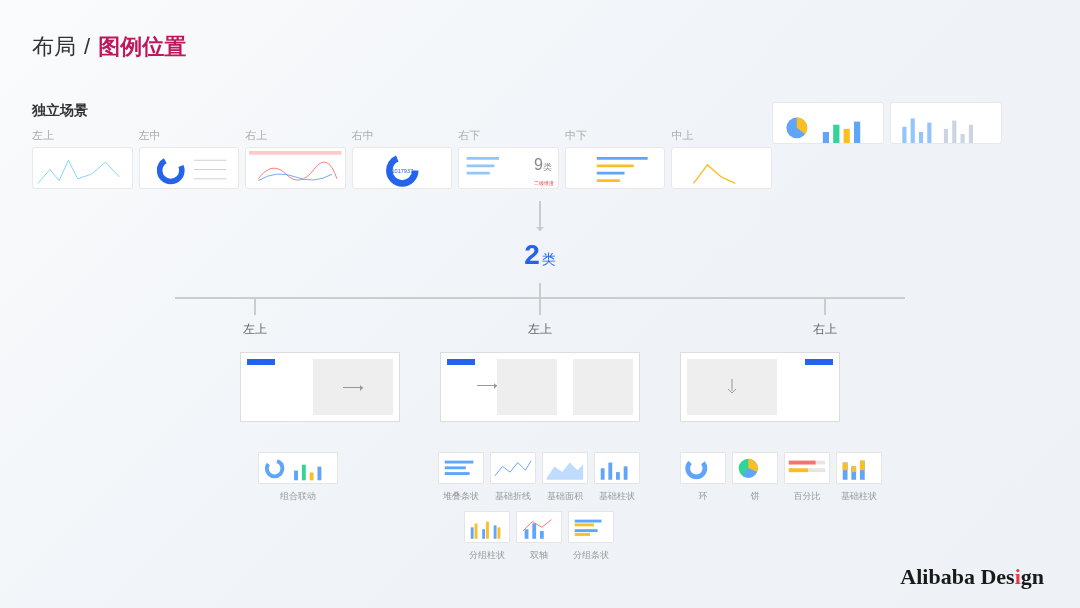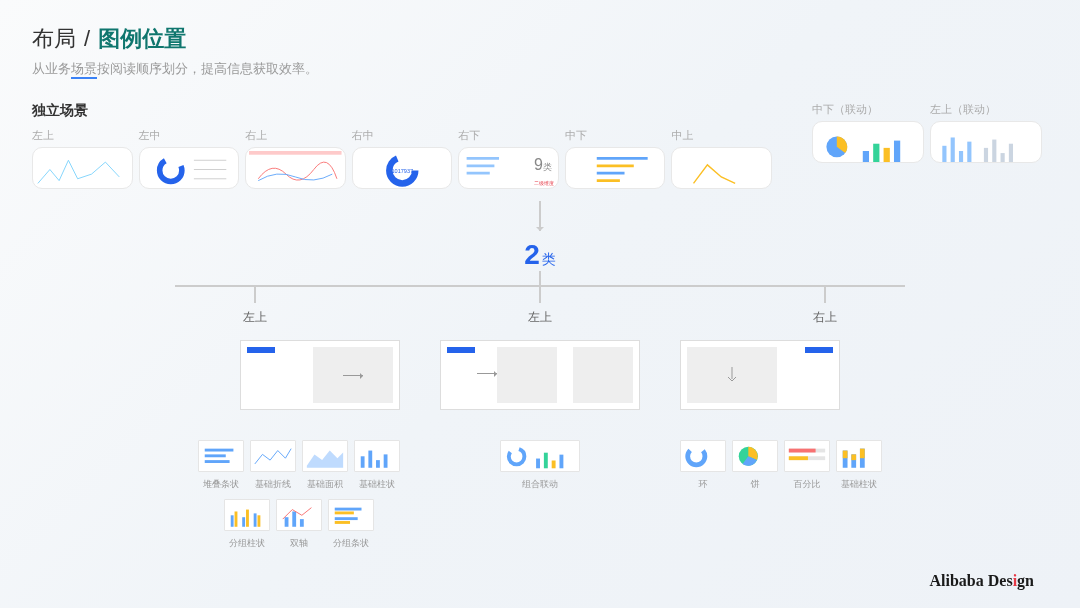--- a/index.html
+++ b/index.html
@@ -1,67 +1,64 @@
 <!DOCTYPE html>
 <html><head>
 <meta charset="utf-8">
 <style>
 *{box-sizing:border-box;margin:0;padding:0}
 body{width:1080px;height:608px;background:linear-gradient(135deg,#fafbfc 0%,#f0f4f8 50%,#eef2f7 100%);font-family:-apple-system,"PingFang SC","Microsoft YaHei",sans-serif;position:relative;overflow:hidden}
-.container{padding:24px 32px}
+.container{padding:32px 32px}
 .header{margin-bottom:8px}
 .title-row{display:flex;align-items:baseline;gap:8px;font-size:22px;font-weight:400;color:#333}
-.title-bold{font-weight:700;color:#0f766e}
+.title-bold{font-weight:700;color:#be185d}
 .subtitle{font-size:13px;color:#999;margin-top:6px}
 .subtitle-underline{border-bottom:2px solid #3b82f6;padding-bottom:1px}
-.sections{display:flex;gap:40px;margin-top:24px}
+.sections{display:flex;margin-top:40px}
 .section-left{flex:0 0 740px}
 .section-right{flex:0 0 230px}
 .section-title{font-size:14px;font-weight:600;color:#333;margin-bottom:8px}
 .pos-row{display:flex;gap:6px;margin-bottom:4px}
 .pos-label{font-size:11px;color:#aaa;text-align:left;flex:1}
 .thumbs-row{display:flex;gap:6px}
-.thumb{flex:1;height:42px;background:#fff;border:1px solid #e8e8e8;border-radius:10px;position:relative;overflow:hidden}
+.thumb{flex:1;height:42px;background:#fff;border:1px solid #e8e8e8;border-radius:3px;position:relative;overflow:hidden}
 .thumb-inner{position:absolute;inset:3px}
 .arrow-down{width:2px;height:30px;background:#ccc;margin:12px auto 4px;position:relative}
 .arrow-down::after{content:"";position:absolute;bottom:-4px;left:-3px;border:4px solid transparent;border-top-color:#ccc}
-.center-num{text-align:center;font-size:28px;font-weight:700;color:#2563eb;margin:8px 0 0}
+.center-num{text-align:center;font-size:28px;font-weight:700;color:#2563eb;margin:8px 0 12px}
 .center-num .sub{font-size:14px;color:#2563eb;font-weight:400;margin-left:2px}
 .tree-line-h{height:2px;background:#ccc;margin:0 auto;width:730px;position:relative}
 .tree-branches{display:flex;justify-content:space-between;width:730px;margin:0 auto}
 .branch-v{width:2px;height:16px;background:#ccc}
 .branch-label{font-size:12px;color:#666;text-align:center;margin-top:6px}
 .wireframes{display:flex;gap:40px;margin:14px auto 0;justify-content:center}
 .wireframe{width:160px;height:70px;background:#fff;border:1px solid #ddd;position:relative;padding:6px}
 .wf-legend{position:absolute;width:28px;height:6px;background:#2563eb}
 .wf-box{position:absolute;background:#eee;display:flex;align-items:center;justify-content:center}
 .wf-arrow{width:20px;height:1px;background:#999;position:relative}
 .wf-arrow::after{content:"";position:absolute;right:-3px;top:-2px;border:3px solid transparent;border-left-color:#999}
 .bottom-groups{display:flex;gap:40px;margin:30px auto 0;justify-content:center}
 .bgroup{display:flex;flex-direction:column;align-items:center}
 .mini-row{display:flex;gap:6px;margin-bottom:6px}
 .mini{width:46px;height:32px;background:#fff;border:1px solid #e5e5e5;border-radius:1px;position:relative;overflow:hidden}
 .mini-label{font-size:9px;color:#999;text-align:center;width:46px}
 .mini-labels{display:flex;gap:6px;margin-bottom:8px}
-.brand{position:absolute;bottom:18px;right:46px;font-size:16px;font-weight:600;color:#1a1a1a;font-family:Georgia,serif}
+.brand{position:absolute;bottom:18px;right:36px;font-size:22px;font-weight:600;color:#1a1a1a;font-family:Georgia,serif}
 .brand .accent{color:#e63946}
 svg{display:block}
 </style>
 </head>
 <body>
 
 <div class="container">
   <div class="header">
     <div class="title-row">
       <span>布局</span>
       <span>/</span>
       <span class="title-bold">图例位置</span>
-    </div>
-    <div class="subtitle">
-      <span>从业务</span><span class="subtitle-underline">场景</span><span>按阅读顺序划分，提高信息获取效率。</span>
     </div>
   </div>
 
   <div class="sections">
     <div class="section-left">
       <div class="section-title">独立场景</div>
       <div class="pos-row">
         <div class="pos-label">左上</div>
         <div class="pos-label">左中</div>
         <div class="pos-label">右上</div>
@@ -116,24 +113,20 @@
           </div>
         <div class="thumb">
             <svg class="thumb-inner" viewBox="0 0 100 42">
               <path d="M20,35 L35,15 L50,28 L65,35" fill="none" stroke="#fbbf24" stroke-width="1.5"></path>
             </svg>
           </div>
       </div>
     </div>
 
     <div class="section-right">
-      <div class="pos-row">
-        <div class="pos-label">中下（联动）</div>
-        <div class="pos-label">左上（联动）</div>
-      </div>
       <div class="thumbs-row">
         <div class="thumb">
             <svg class="thumb-inner" viewBox="0 0 100 42">
               <circle cx="20" cy="21" r="10" fill="#60a5fa"></circle>
               <path d="M20,21 L20,11 A10,10 0 0,1 28,27 Z" fill="#fbbf24"></path>
               <rect x="45" y="25" width="6" height="12" fill="#60a5fa"></rect>
               <rect x="55" y="18" width="6" height="19" fill="#34d399"></rect>
               <rect x="65" y="22" width="6" height="15" fill="#fbbf24"></rect>
               <rect x="75" y="15" width="6" height="22" fill="#60a5fa"></rect>
             </svg>
@@ -194,89 +187,20 @@
         <svg width="20" height="20">
             <line x1="10" y1="2" x2="10" y2="14" stroke="#999"></line>
             <polyline points="6,12 10,16 14,12" fill="none" stroke="#999"></polyline>
           </svg>
       </div>
       <div class="wf-legend" style="top:6px;right:6px"></div>
     </div>
   </div>
 
   <div class="bottom-groups">
-
-    <div class="bgroup">
-      <div class="mini-row">
-        <div class="mini">
-            <svg viewBox="0 0 46 32">
-              <rect x="6" y="8" width="30" height="3" fill="#60a5fa"></rect>
-              <rect x="6" y="14" width="22" height="3" fill="#60a5fa"></rect>
-              <rect x="6" y="20" width="26" height="3" fill="#60a5fa"></rect>
-            </svg>
-          </div>
-        <div class="mini">
-            <svg viewBox="0 0 46 32">
-              <polyline points="4,24 12,14 20,20 28,10 36,18 42,8" fill="none" stroke="#60a5fa"></polyline>
-            </svg>
-          </div>
-        <div class="mini">
-            <svg viewBox="0 0 46 32">
-              <path d="M4,26 L12,14 L20,20 L28,10 L36,18 L42,12 L42,28 L4,28 Z" fill="#bfdbfe"></path>
-            </svg>
-          </div>
-        <div class="mini">
-            <svg viewBox="0 0 46 32">
-              <rect x="6" y="16" width="4" height="12" fill="#60a5fa"></rect>
-              <rect x="14" y="10" width="4" height="18" fill="#60a5fa"></rect>
-              <rect x="22" y="20" width="4" height="8" fill="#60a5fa"></rect>
-              <rect x="30" y="14" width="4" height="14" fill="#60a5fa"></rect>
-            </svg>
-          </div>
-      </div>
-      <div class="mini-labels">
-        <div class="mini-label">堆叠条状</div>
-        <div class="mini-label">基础折线</div>
-        <div class="mini-label">基础面积</div>
-        <div class="mini-label">基础柱状</div>
-      </div>
-      <div class="mini-row">
-        <div class="mini">
-            <svg viewBox="0 0 46 32">
-              <rect x="6" y="16" width="3" height="12" fill="#60a5fa"></rect>
-              <rect x="10" y="12" width="3" height="16" fill="#fbbf24"></rect>
-              <rect x="18" y="18" width="3" height="10" fill="#60a5fa"></rect>
-              <rect x="22" y="10" width="3" height="18" fill="#fbbf24"></rect>
-              <rect x="30" y="14" width="3" height="14" fill="#60a5fa"></rect>
-              <rect x="34" y="16" width="3" height="12" fill="#fbbf24"></rect>
-            </svg>
-          </div>
-        <div class="mini">
-            <svg viewBox="0 0 46 32">
-              <rect x="8" y="18" width="4" height="10" fill="#60a5fa"></rect>
-              <rect x="16" y="12" width="4" height="16" fill="#60a5fa"></rect>
-              <rect x="24" y="20" width="4" height="8" fill="#60a5fa"></rect>
-              <polyline points="6,20 16,10 26,16 36,8" fill="none" stroke="#f87171"></polyline>
-            </svg>
-          </div>
-        <div class="mini">
-            <svg viewBox="0 0 46 32">
-              <rect x="6" y="8" width="28" height="3" fill="#60a5fa"></rect>
-              <rect x="6" y="12" width="20" height="3" fill="#fbbf24"></rect>
-              <rect x="6" y="18" width="24" height="3" fill="#60a5fa"></rect>
-              <rect x="6" y="22" width="16" height="3" fill="#fbbf24"></rect>
-            </svg>
-          </div>
-      </div>
-      <div class="mini-labels">
-        <div class="mini-label">分组柱状</div>
-        <div class="mini-label">双轴</div>
-        <div class="mini-label">分组条状</div>
-      </div>
-    </div>
 
     <div class="bgroup" style="margin:0 60px">
       <div class="mini-row">
         <div class="mini" style="width:80px">
             <svg viewBox="0 0 80 32">
               <circle cx="16" cy="16" r="8" fill="none" stroke="#60a5fa" stroke-width="4" stroke-dasharray="30 10"></circle>
               <rect x="36" y="18" width="4" height="10" fill="#60a5fa"></rect>
               <rect x="44" y="12" width="4" height="16" fill="#34d399"></rect>
               <rect x="52" y="20" width="4" height="8" fill="#fbbf24"></rect>
               <rect x="60" y="14" width="4" height="14" fill="#60a5fa"></rect>
@@ -285,20 +209,89 @@
       </div>
       <div class="mini-labels">
         <div class="mini-label" style="width:80px">组合联动</div>
       </div>
     </div>
 
     <div class="bgroup">
       <div class="mini-row">
         <div class="mini">
             <svg viewBox="0 0 46 32">
+              <rect x="6" y="8" width="30" height="3" fill="#60a5fa"></rect>
+              <rect x="6" y="14" width="22" height="3" fill="#60a5fa"></rect>
+              <rect x="6" y="20" width="26" height="3" fill="#60a5fa"></rect>
+            </svg>
+          </div>
+        <div class="mini">
+            <svg viewBox="0 0 46 32">
+              <polyline points="4,24 12,14 20,20 28,10 36,18 42,8" fill="none" stroke="#60a5fa"></polyline>
+            </svg>
+          </div>
+        <div class="mini">
+            <svg viewBox="0 0 46 32">
+              <path d="M4,26 L12,14 L20,20 L28,10 L36,18 L42,12 L42,28 L4,28 Z" fill="#bfdbfe"></path>
+            </svg>
+          </div>
+        <div class="mini">
+            <svg viewBox="0 0 46 32">
+              <rect x="6" y="16" width="4" height="12" fill="#60a5fa"></rect>
+              <rect x="14" y="10" width="4" height="18" fill="#60a5fa"></rect>
+              <rect x="22" y="20" width="4" height="8" fill="#60a5fa"></rect>
+              <rect x="30" y="14" width="4" height="14" fill="#60a5fa"></rect>
+            </svg>
+          </div>
+      </div>
+      <div class="mini-labels">
+        <div class="mini-label">堆叠条状</div>
+        <div class="mini-label">基础折线</div>
+        <div class="mini-label">基础面积</div>
+        <div class="mini-label">基础柱状</div>
+      </div>
+      <div class="mini-row">
+        <div class="mini">
+            <svg viewBox="0 0 46 32">
+              <rect x="6" y="16" width="3" height="12" fill="#60a5fa"></rect>
+              <rect x="10" y="12" width="3" height="16" fill="#fbbf24"></rect>
+              <rect x="18" y="18" width="3" height="10" fill="#60a5fa"></rect>
+              <rect x="22" y="10" width="3" height="18" fill="#fbbf24"></rect>
+              <rect x="30" y="14" width="3" height="14" fill="#60a5fa"></rect>
+              <rect x="34" y="16" width="3" height="12" fill="#fbbf24"></rect>
+            </svg>
+          </div>
+        <div class="mini">
+            <svg viewBox="0 0 46 32">
+              <rect x="8" y="18" width="4" height="10" fill="#60a5fa"></rect>
+              <rect x="16" y="12" width="4" height="16" fill="#60a5fa"></rect>
+              <rect x="24" y="20" width="4" height="8" fill="#60a5fa"></rect>
+              <polyline points="6,20 16,10 26,16 36,8" fill="none" stroke="#f87171"></polyline>
+            </svg>
+          </div>
+        <div class="mini">
+            <svg viewBox="0 0 46 32">
+              <rect x="6" y="8" width="28" height="3" fill="#60a5fa"></rect>
+              <rect x="6" y="12" width="20" height="3" fill="#fbbf24"></rect>
+              <rect x="6" y="18" width="24" height="3" fill="#60a5fa"></rect>
+              <rect x="6" y="22" width="16" height="3" fill="#fbbf24"></rect>
+            </svg>
+          </div>
+      </div>
+      <div class="mini-labels">
+        <div class="mini-label">分组柱状</div>
+        <div class="mini-label">双轴</div>
+        <div class="mini-label">分组条状</div>
+      </div>
+    </div>
+
+    <div class="bgroup">
+      <div class="mini-row">
+        <div class="mini">
+            <svg viewBox="0 0 46 32">
               <circle cx="16" cy="16" r="9" fill="none" stroke="#60a5fa" stroke-width="5" stroke-dasharray="35 15"></circle>
             </svg>
           </div>
         <div class="mini">
             <svg viewBox="0 0 46 32">
               <circle cx="16" cy="16" r="10" fill="#34d399"></circle>
               <path d="M16,16 L16,6 A10,10 0 0,1 25,20 Z" fill="#fbbf24"></path>
               <path d="M16,16 L25,20 A10,10 0 0,1 10,24 Z" fill="#60a5fa"></path>
             </svg>
           </div>

